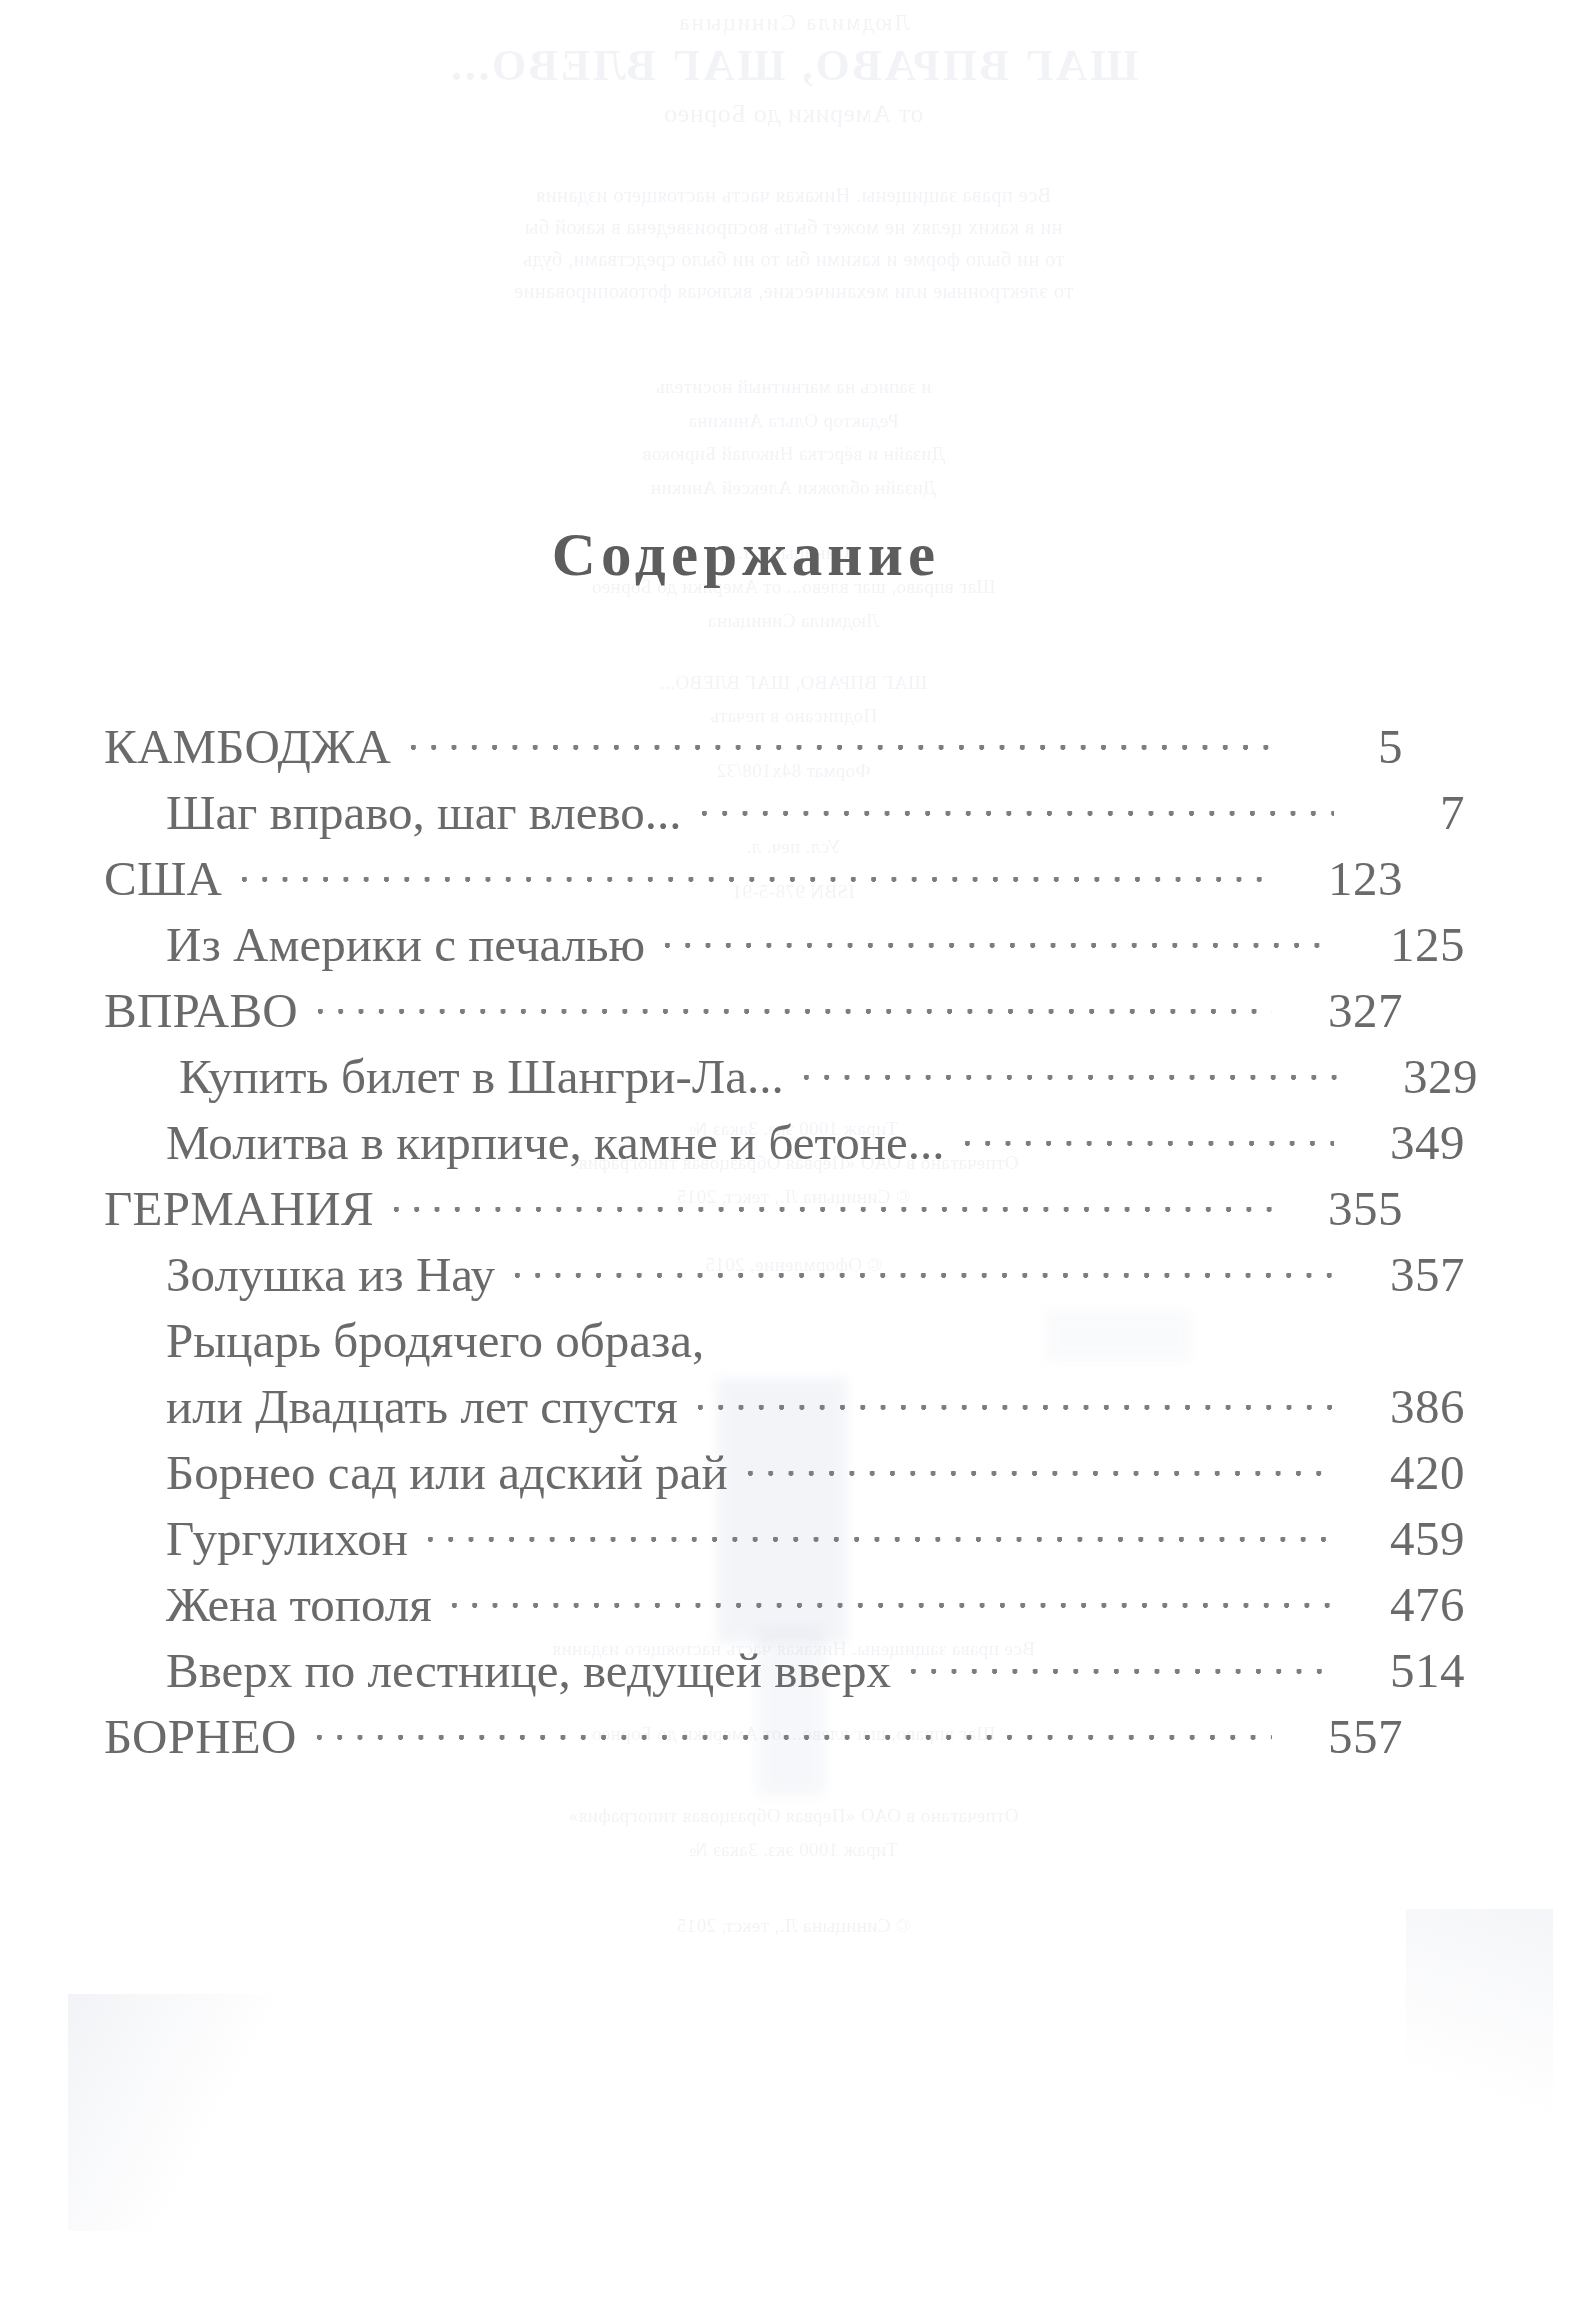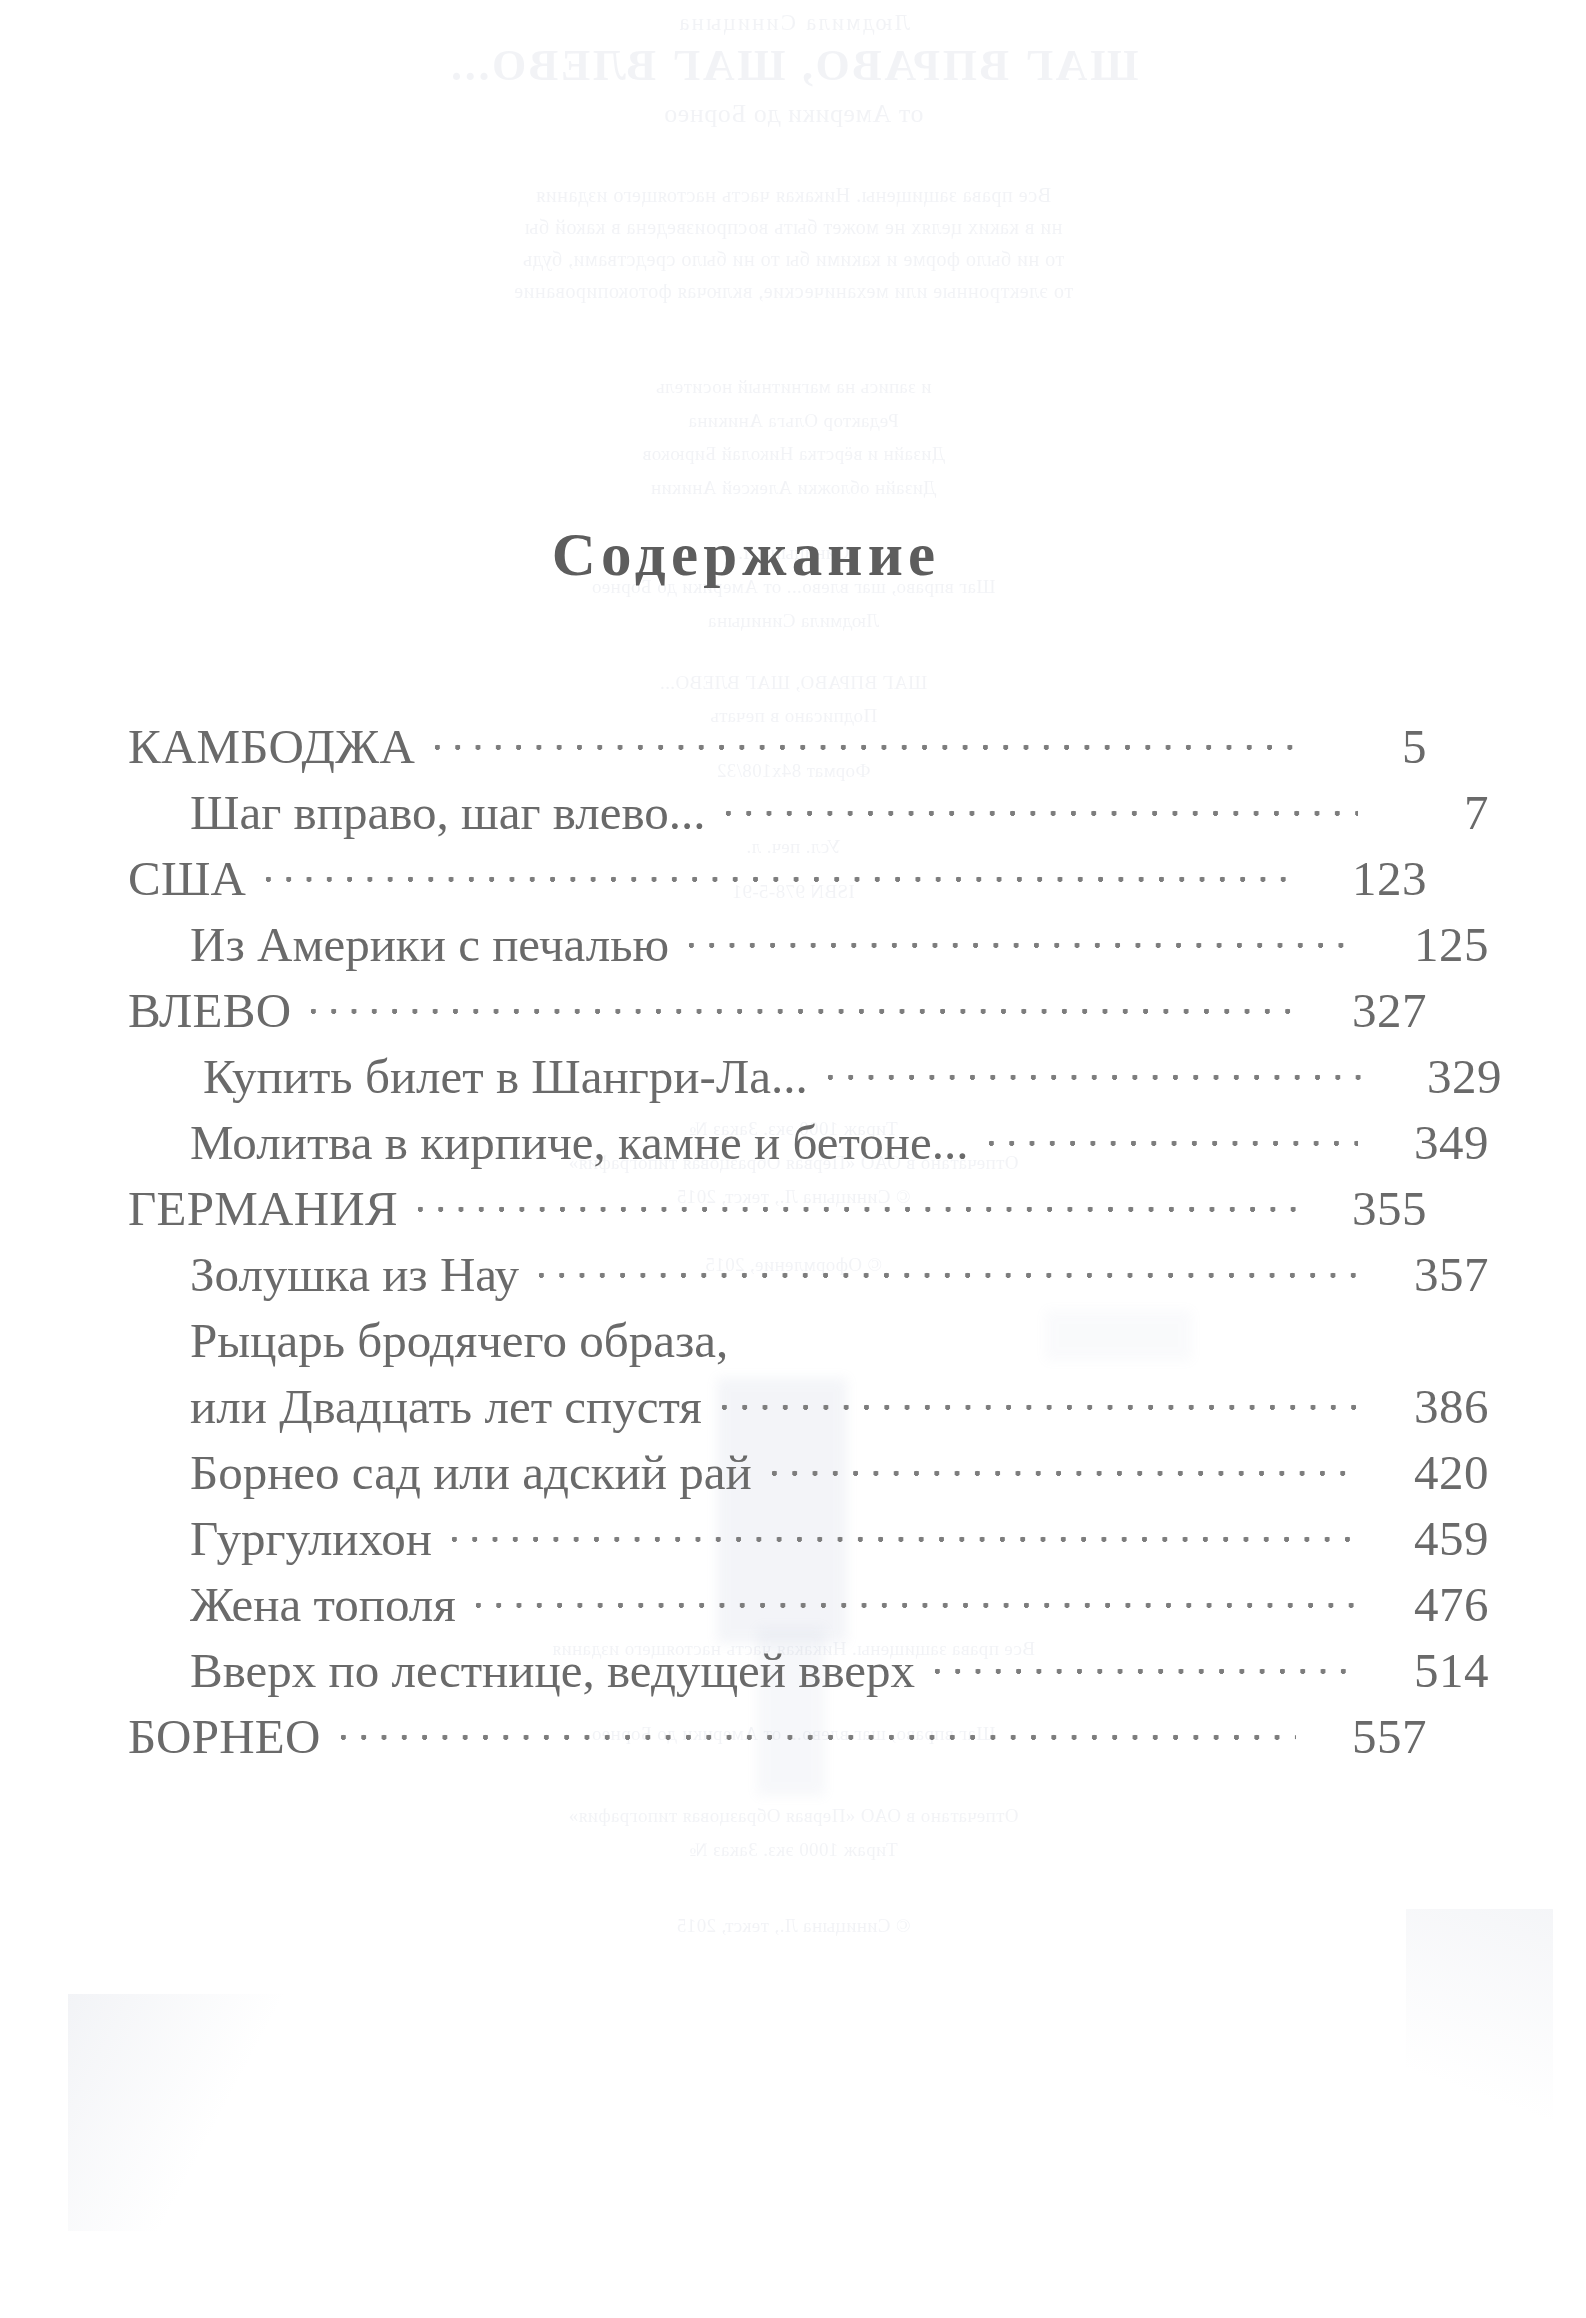--- a/index.html
+++ b/index.html
@@ -116,21 +116,21 @@
     text-align: center;
     font-size: 61px;
     font-weight: bold;
     letter-spacing: 0.085em;
     color: #5e5e5e;
     line-height: 1;
   }
 
   .toc-list {
     position: absolute;
-    left: 128px;
+    left: 104px;
     top: 714px;
     width: 1299px;
   }
 
   .toc-row {
     display: flex;
     align-items: baseline;
     width: 100%;
     font-size: 49px;
     line-height: 66px;
@@ -249,21 +249,21 @@
           <span class="toc-label">США</span>
           <span class="toc-leader"></span>
           <span class="toc-page">123</span>
         </div>
         <div class="toc-row level-chapter">
           <span class="toc-label">Из Америки с печалью</span>
           <span class="toc-leader"></span>
           <span class="toc-page">125</span>
         </div>
         <div class="toc-row level-country">
-          <span class="toc-label">ВЛЕВО</span>
+          <span class="toc-label">ВПРАВО</span>
           <span class="toc-leader"></span>
           <span class="toc-page">327</span>
         </div>
         <div class="toc-row level-chapter extra-indent">
           <span class="toc-label">Купить билет в Шангри-Ла...</span>
           <span class="toc-leader"></span>
           <span class="toc-page">329</span>
         </div>
         <div class="toc-row level-chapter">
           <span class="toc-label">Молитва в кирпиче, камне и бетоне...</span>

